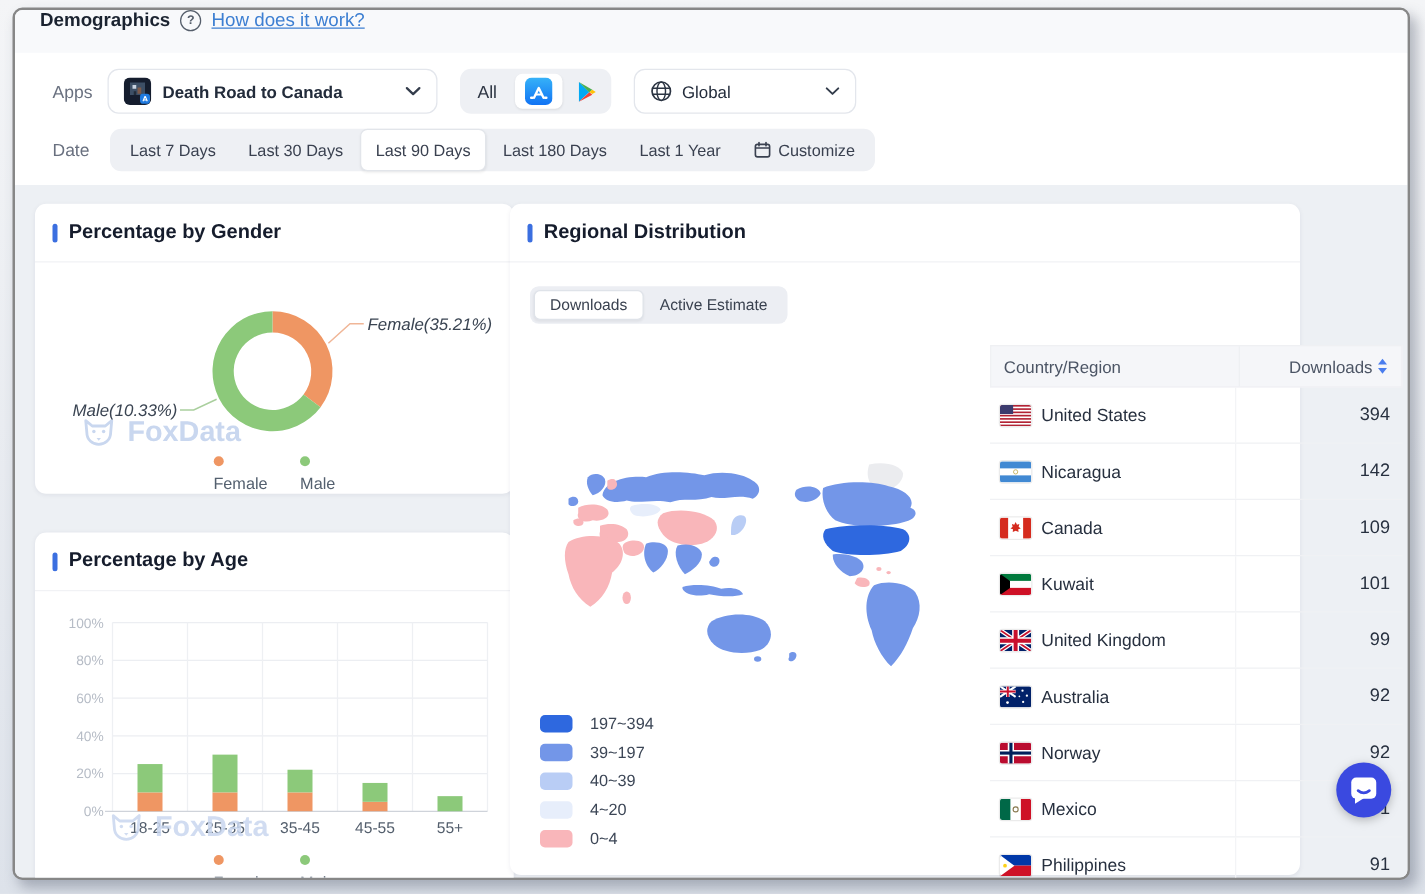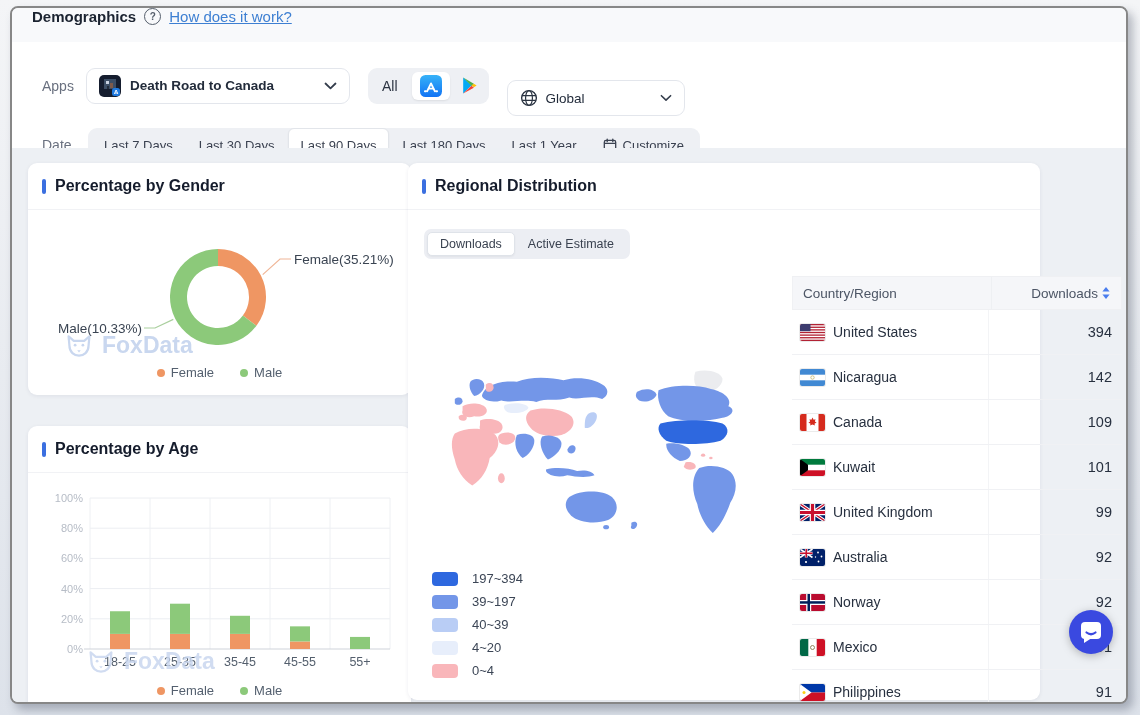--- a/index.html
+++ b/index.html
@@ -22,44 +22,44 @@
   .app-select{width:238px;height:34px;border:1px solid #e3e6ec;border-radius:9px;background:#fff;
     display:flex;align-items:center;gap:9px;padding:0 12px;cursor:pointer;}
   .app-select .app-name{font-size:13.5px;color:#232c3b;font-weight:bold;flex:1;}
   .store-toggle{margin-left:18px;height:36px;background:#eef0f4;border-radius:9px;display:flex;
     align-items:center;padding:0 10px;gap:10px;}
   .store-all{font-size:14px;color:#2c3442;padding:0 4px;cursor:pointer;}
   .store-pill{width:38px;height:28px;background:#fff;border-radius:6px;box-shadow:0 1px 2px rgba(0,0,0,.08);
     display:flex;align-items:center;justify-content:center;cursor:pointer;}
   .store-play{display:flex;align-items:center;cursor:pointer;}
   .region-select{margin-left:18px;width:152px;height:34px;border:1px solid #e3e6ec;border-radius:9px;
-    display:flex;align-items:center;gap:8px;padding:0 12px;cursor:pointer;margin-top:25px;}
+    display:flex;align-items:center;gap:8px;padding:0 12px;cursor:pointer;}
   .region-select .region-value{font-size:13.5px;color:#232c3b;flex:1;}
   .date-seg{margin-left:2px;height:34px;background:#eef0f4;border-radius:9px;display:flex;
     padding:0 3px;}
   .seg-btn{border:0;background:transparent;font-family:inherit;font-size:13px;color:#3a4150;
     padding:6px 13px;border-radius:6px;display:flex;align-items:center;gap:6px;cursor:pointer;}
   .seg-btn.selected{background:#fff;border:1px solid #e2e5ea;box-shadow:0 1px 2px rgba(0,0,0,.06);
     padding:5px 12px;}
   
   .main{position:absolute;left:0;top:140px;right:0;bottom:0;background:#edf0f4;}
   .card{position:absolute;background:#fff;border-radius:9px;box-shadow:0 1px 4px rgba(25,35,70,.07);}
   .card-head{height:46px;display:flex;align-items:center;padding-left:14px;border-bottom:1px solid #f1f2f5;}
   .accent{width:4px;height:15px;border-radius:2px;background:#3b6fe0;margin-right:9px;}
   .card-head h2{margin:0;font-size:16px;font-weight:bold;color:#151c2c;}
   .gender-card{left:16px;top:15px;width:383px;height:232px;}
   .age-card{left:16px;top:278px;width:383px;height:290px;}
   .regional-card{left:396px;top:15px;width:632px;height:537px;}
   .card-body{position:relative;}
   .gender-body{height:186px;}
   .gender-body svg.donut{position:absolute;left:0;top:0;}
-  .pie-label{position:absolute;font-size:13.5px;color:#3a4452;white-space:nowrap;}
+  .pie-label{position:absolute;font-size:13.5px;color:#3a4452;white-space:nowrap;font-style:italic;}
   .chart-legend{display:flex;justify-content:center;gap:26px;align-items:center;}
   .gender-body .chart-legend{position:absolute;left:0;right:0;top:155px;}
-  .legend-pair{display:flex;align-items:center;gap:6px;}
+  .legend-pair{display:flex;gap:6px;flex-direction:column;}
   .legend-dot{width:8px;height:8px;border-radius:50%;}
   .legend-name{font-size:13px;color:#54606f;}
   .watermark{position:absolute;display:flex;align-items:center;gap:8px;color:#c9d7ef;
     font-weight:bold;font-size:23px;pointer-events:none;}
   .gender-body .watermark{left:36px;top:122px;}
   .age-watermark{left:58px;top:175px;z-index:3;opacity:.85;}
   .age-body{position:relative;height:243px;}
   
   .dist-tabs{position:absolute;left:16px;top:66px;display:inline-flex;background:#eceef3;
     border-radius:7px;padding:3px;}

